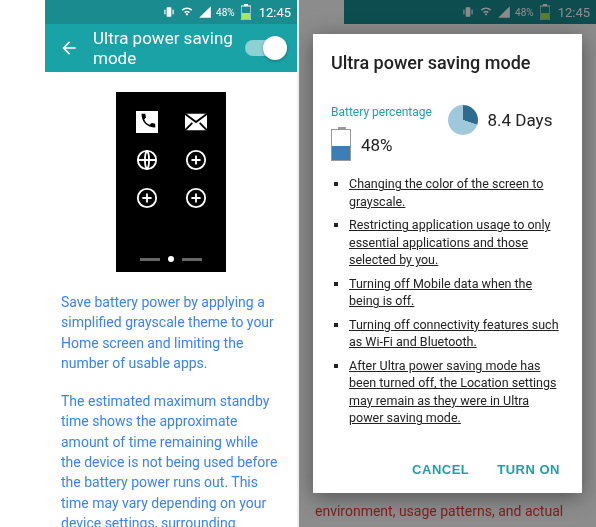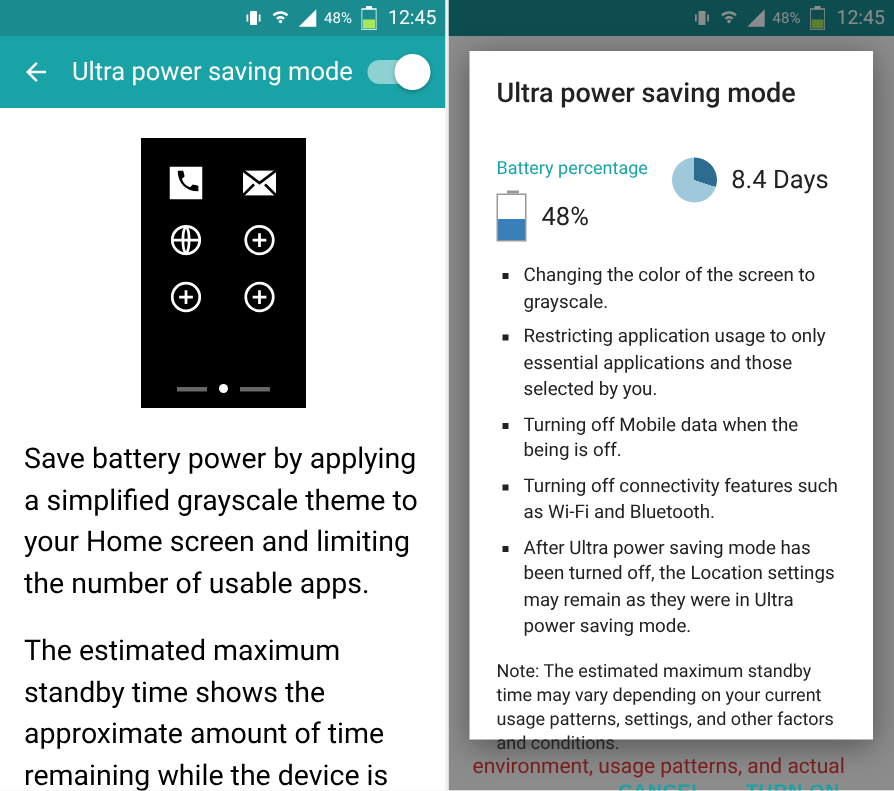--- a/index.html
+++ b/index.html
@@ -1,49 +1,49 @@
 <!DOCTYPE html>
 <html><head>
   <meta charset="utf-8">
   <style>
     * { box-sizing: border-box; margin: 0; padding: 0; }
     body { font-family: Roboto, Arial, sans-serif; background: #eee; display: flex; gap: 2px; }
-    .phone { width: 297px; height: 527px; background: #fff; position: relative; overflow: hidden; }
+    .phone { width: 297px; height: 527px; background: #fff; position: relative; overflow: hidden; padding-left: 45px; }
     .status-bar { height: 24px; background: #1a8c90; display: flex; align-items: center; justify-content: flex-end; padding: 0 6px; gap: 4px; color: #fff; font-size: 11px; }
     .status-bar .icon { width: 14px; height: 14px; display: inline-flex; align-items: center; justify-content: center; }
     .status-bar .pct { font-size: 10px; }
     .status-bar .time { font-size: 13px; margin-left: 2px; text-align: center; }
     .app-bar { height: 48px; background: #1aa3a7; display: flex; align-items: center; padding: 0 12px; color: #fff; }
     .app-bar .back { width: 24px; height: 24px; display: flex; align-items: center; justify-content: center; margin-right: 12px; }
     .app-bar .title { font-size: 17px; flex: 1; font-weight: 400; }
     .switch { width: 40px; height: 16px; background: rgba(255,255,255,0.5); border-radius: 8px; position: relative; }
     .switch::after { content: ''; position: absolute; right: -2px; top: -4px; width: 24px; height: 24px; background: #fff; border-radius: 50%; box-shadow: 0 1px 3px rgba(0,0,0,0.3); }
     .content { padding: 12px 16px; }
     .mock-phone { width: 110px; height: 180px; background: #000; margin: 8px auto 20px; padding: 18px 16px 8px; display: flex; flex-direction: column; }
     .mock-grid { display: grid; grid-template-columns: 1fr 1fr; gap: 14px 20px; justify-items: center; }
     .mock-icon { width: 24px; height: 24px; display: flex; align-items: center; justify-content: center; }
     .mock-bar { margin-top: auto; display: flex; justify-content: space-between; padding: 0 8px 2px; }
     .mock-bar div { width: 20px; height: 3px; background: #666; }
-    .body-text { font-size: 19px; line-height: 1.45; color: #000000; margin-bottom: 18px; }
+    .body-text { font-size: 14px; line-height: 1.45; color: #3b82f6; margin-bottom: 18px; }
     
     .dim { position: absolute; inset: 0; background: rgba(0,0,0,0.45); }
     .behind { position: absolute; bottom: 0; left: 0; right: 0; padding: 8px 16px; color: #7f1d1d; font-size: 14px; white-space: nowrap; overflow: hidden; }
     .dialog { position: absolute; left: 14px; right: 14px; top: 34px; bottom: 34px; background: #fff; box-shadow: 0 4px 20px rgba(0,0,0,0.4); padding: 18px 18px 10px; display: flex; flex-direction: column; }
     .dialog h1 { font-size: 18px; color: #222; font-weight: 500; margin-bottom: 16px; }
     .metrics { display: flex; margin-bottom: 14px; margin-top: 16px; }
     .metric { flex: 1; }
     .metric-label { font-size: 12px; color: #1aa3a7; margin-bottom: 10px; line-height: 1.2; }
     .metric-body { display: flex; align-items: center; gap: 10px; }
     .batt { width: 20px; height: 32px; border: 1px solid #999; position: relative; display: flex; align-items: flex-end; }
     .batt::before { content: ''; position: absolute; top: -3px; left: 6px; width: 8px; height: 2px; background: #999; }
     .batt-fill { width: 100%; height: 48%; background: #3b7fb8; }
     .pie { width: 30px; height: 30px; border-radius: 50%; background: conic-gradient(#2d6b8f 0 108deg, #9fc8db 108deg 360deg); }
     .metric-val { font-size: 17px; color: #222; }
     .bullets { font-size: 12.5px; color: #222; line-height: 1.4; padding-left: 18px; list-style: square; flex: 1; }
-    .bullets li { margin-bottom: 6px; }
+    .bullets li { margin-bottom: 6px; text-decoration: underline; }
     .note { font-size: 12px; color: #222; line-height: 1.35; margin-top: 6px; }
     .actions { display: flex; justify-content: flex-end; gap: 20px; margin-top: 10px; }
     .actions button { background: none; border: none; color: #1aa3a7; font-size: 13px; font-weight: 600; letter-spacing: 0.5px; padding: 6px 4px; cursor: pointer; }
     svg { display: block; }
   </style>
 </head>
 <body>
 
 <div class="phone">
   <div class="status-bar">
@@ -184,19 +184,18 @@
         </div>
       </div>
     </div>
     <ul class="bullets">
       <li>Changing the color of the screen to grayscale.</li>
       <li>Restricting application usage to only essential applications and those selected by you.</li>
       <li>Turning off Mobile data when the being is off.</li>
       <li>Turning off connectivity features such as Wi-Fi and Bluetooth.</li>
       <li>After Ultra power saving mode has been turned off, the Location settings may remain as they were in Ultra power saving mode.</li>
     </ul>
-    <p class="note">Note: The estimated maximum standby time may vary depending on your current usage patterns, settings, and other factors and conditions.</p>
     <div class="actions">
       <button>CANCEL</button>
       <button>TURN ON</button>
     </div>
   </div>
 </div>
 
 </body></html>

